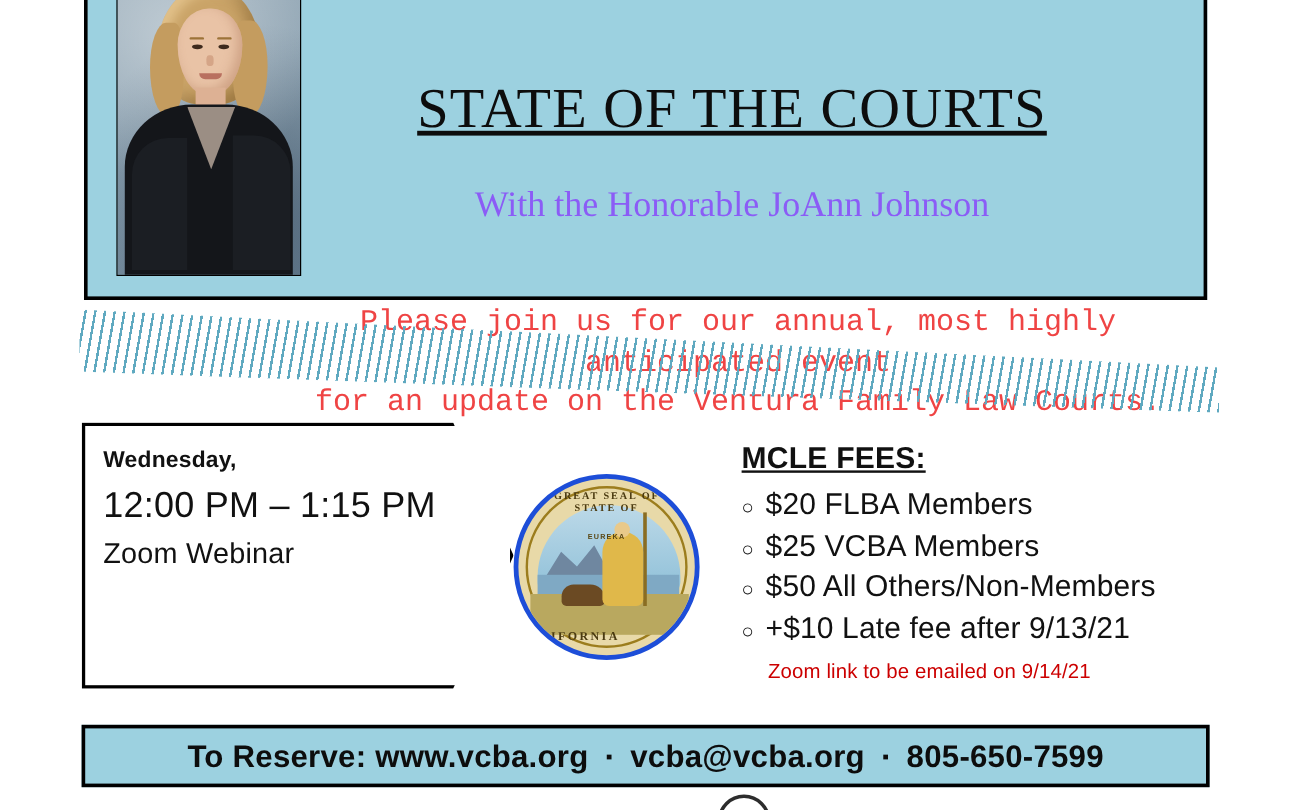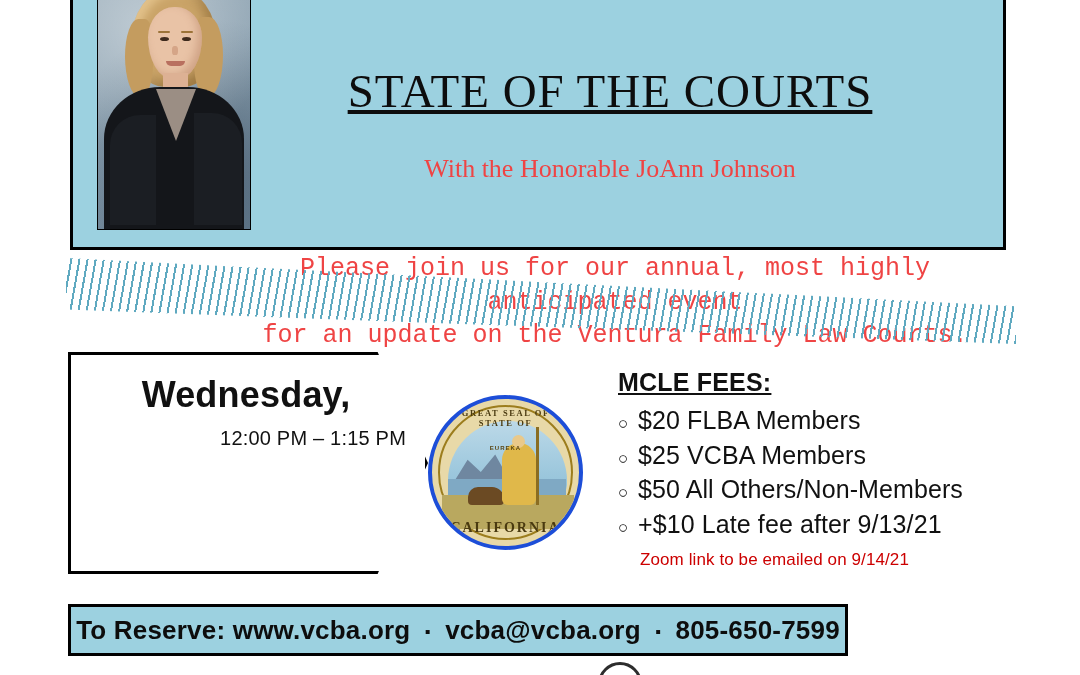--- a/index.html
+++ b/index.html
@@ -41,22 +41,22 @@
     white-space: nowrap;
   }
 
   .subhead {
     position: absolute;
     left: 260px;
     top: 152px;
     width: 700px;
     text-align: center;
     font-family: "Liberation Serif", serif;
-    font-size: 26px;
-    color: #ef4444;
+    font-size: 30px;
+    color: #8b5cf6;
     line-height: 1.28;
   }
   .subhead .line2 { display: block; }
 
   .blurb {
     position: absolute;
     left: 250px;
     top: 252px;
     width: 730px;
     text-align: center;
@@ -237,37 +237,35 @@
     clip-path: polygon(0 0, 86% 0, 100% 50%, 86% 100%, 0 100%);
   }
   .date-callout-inner {
     position: absolute;
     left: 86px;
     top: 372px;
     width: 320px;
     color: #111;
   }
   .date-line-1 {
-    font-size: 36px;
+    font-size: 19px;
     font-weight: bold;
     line-height: 1.28;
     letter-spacing: 0.2px;
-    text-align: center;
   }
   .date-line-2 {
     font-size: 29px;
     font-weight: bold;
     line-height: 1.28;
     letter-spacing: 0.2px;
   }
   .date-time {
-    font-size: 20px;
+    font-size: 30px;
     margin-top: 9px;
     letter-spacing: 0.2px;
-    text-align: right;
   }
   .date-format {
     font-size: 24px;
     margin-top: 9px;
     letter-spacing: 0.2px;
   }
 
   
   .seal {
     position: absolute;
@@ -367,23 +365,23 @@
     font-size: 8.5px;
     letter-spacing: 1.6px;
     color: #4a3a10;
     font-weight: bold;
   }
   .seal-bottom-text {
     position: absolute;
     left: 0;
     bottom: 10px;
     width: 100%;
-    text-align: center;
+    text-align: left;
     font-family: "Liberation Serif", serif;
-    font-size: 14px;
+    font-size: 10px;
     letter-spacing: 2px;
     color: #4a3a10;
     font-weight: bold;
   }
   .seal-eureka {
     position: absolute;
     left: 0;
     top: 46px;
     width: 100%;
     text-align: center;
@@ -429,21 +427,21 @@
     font-weight: normal;
     color: #cc0000;
     letter-spacing: 0.1px;
   }
 
   
   .reserve-bar {
     position: absolute;
     left: 68px;
     top: 604px;
-    width: 780px;
+    width: 940px;
     height: 52px;
     background: #9cd1e0;
     border: 3px solid #000000;
     box-sizing: border-box;
     display: flex;
     align-items: center;
     justify-content: center;
   }
   .reserve-text {
     font-size: 26px;
@@ -506,20 +504,21 @@
   <div class="robe-shoulder-l"></div>
   <div class="robe-shoulder-r"></div>
 </div>
 
 <div class="swoosh"></div>
 
 <div class="date-callout"></div>
 <div class="date-callout-inner">
   <div class="date-line-1">Wednesday,</div>
   <div class="date-time">12:00 PM – 1:15 PM</div>
+  <div class="date-format">Zoom Webinar</div>
 </div>
 
 <div class="seal">
   <div class="seal-ring"></div>
   <div class="seal-sky"></div>
   <div class="seal-mount"></div>
   <div class="seal-water"></div>
   <div class="seal-ground"></div>
   <div class="seal-bear"></div>
   <div class="seal-spear"></div>

